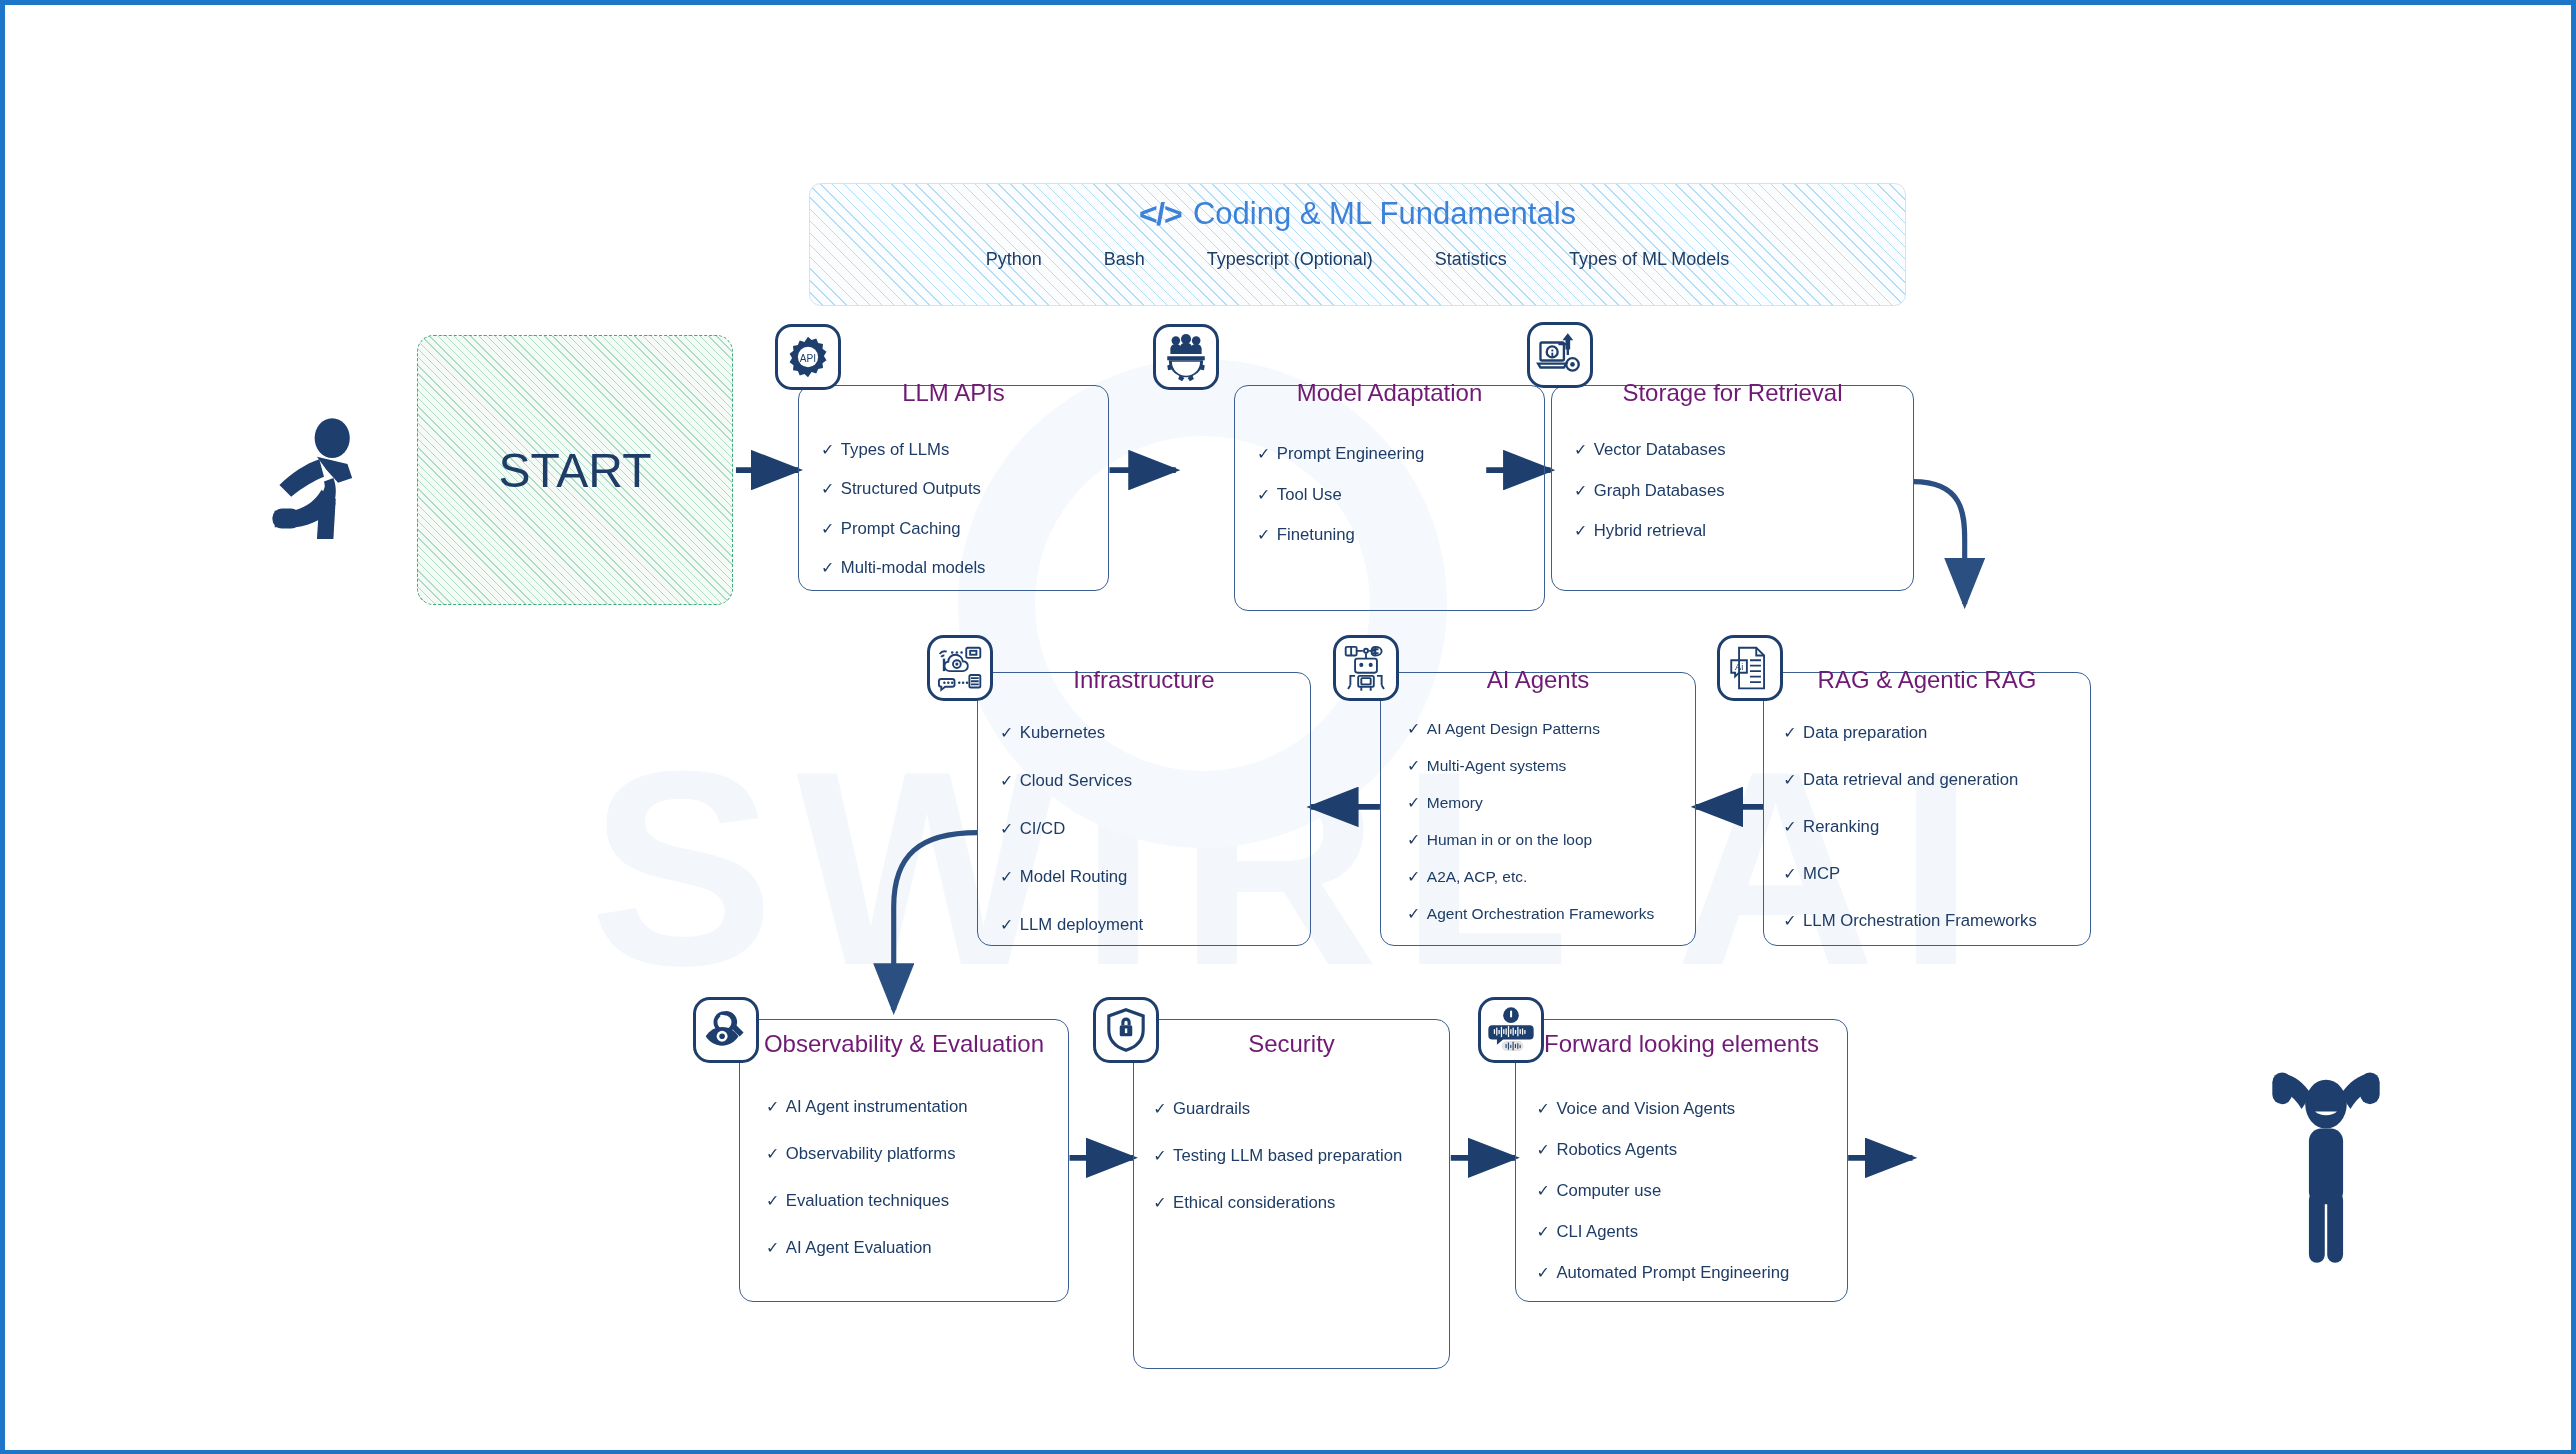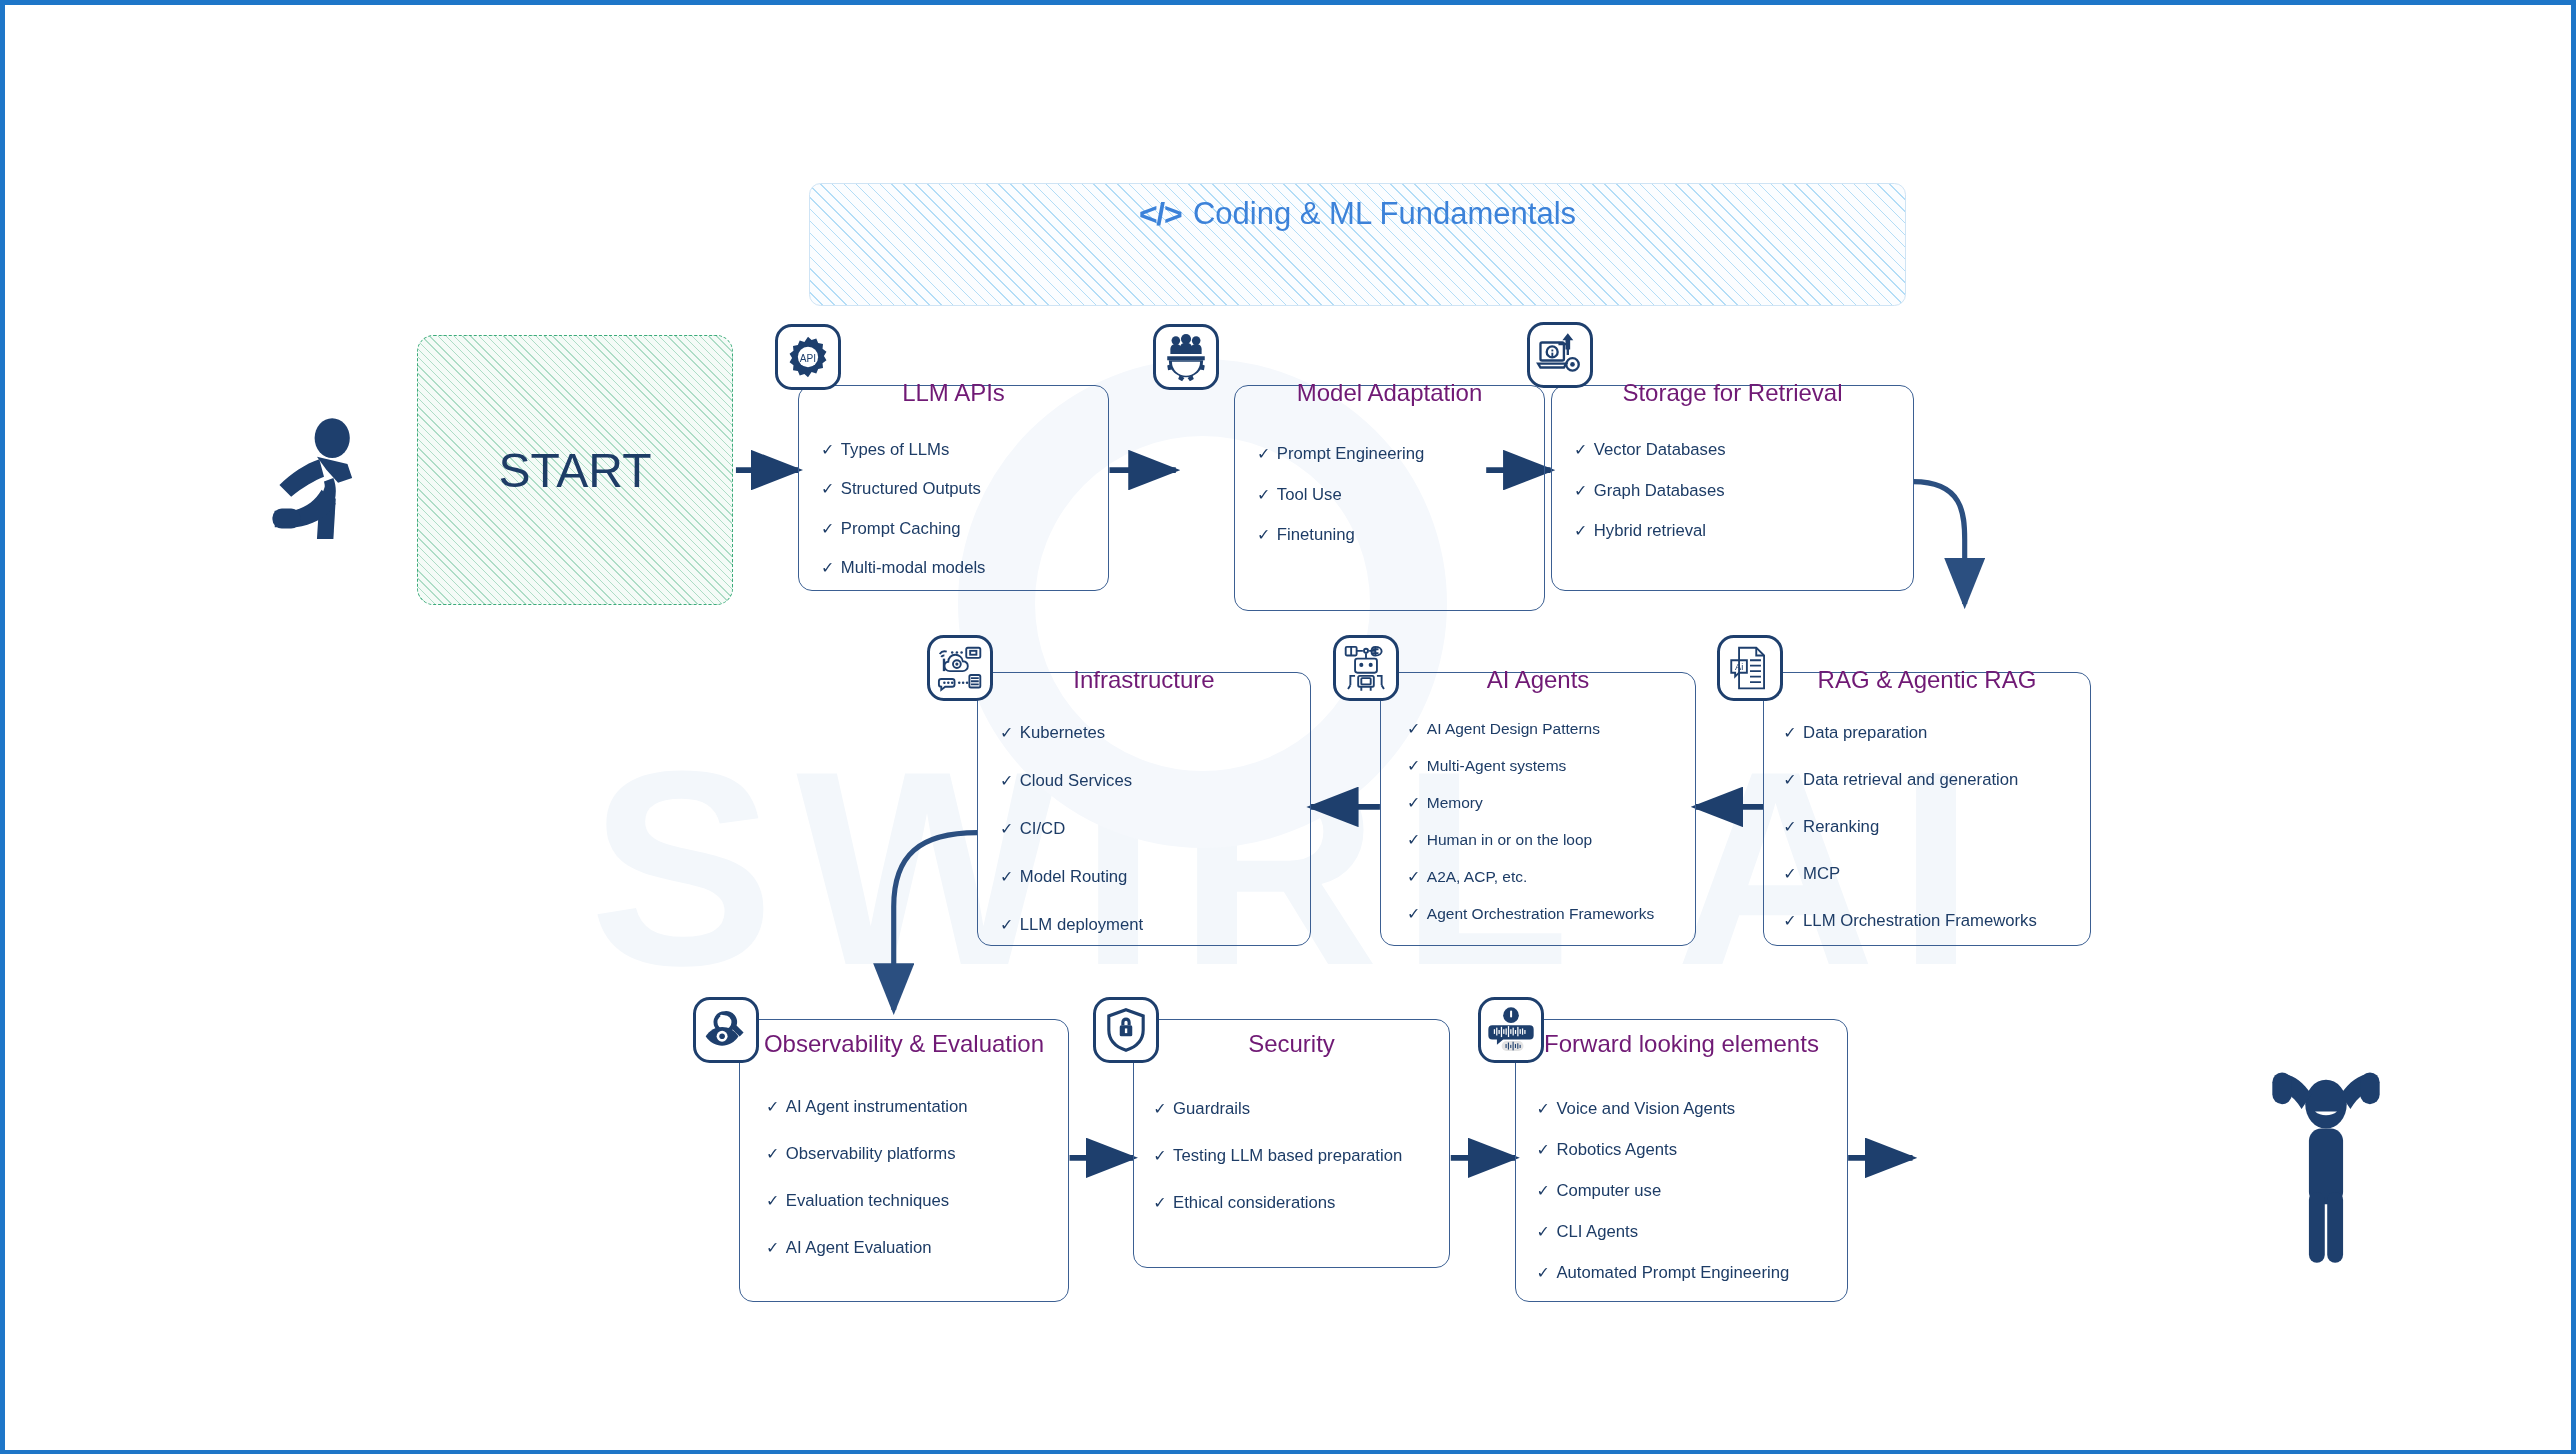--- a/index.html
+++ b/index.html
@@ -121,20 +121,27 @@
 
     <path d="M 2963 740 C 3040 740 3043 790 3043 830 L 3043 930" stroke="#2b4f80" stroke-width="8" fill="none" marker-end="url(#ahs)"></path>
 
     <path d="M 1510 1285 C 1420 1285 1380 1320 1380 1400 L 1380 1560" stroke="#2b4f80" stroke-width="8" fill="none" marker-end="url(#ahs)"></path>
   </svg>
 
   <div id="fundamentals">
     <div class="fund-title">
       <span class="code-icon">&lt;/&gt;</span>
       <span>Coding &amp; ML Fundamentals</span>
+    </div>
+    <div class="fund-items">
+      <span>Python</span>
+      <span>Bash</span>
+      <span>Typescript (Optional)</span>
+      <span>Statistics</span>
+      <span>Types of ML Models</span>
     </div>
   </div>
 
   <svg class="stick" style="left:258px;top:412px;width:122px;height:129px;" viewBox="0 0 100 110">
     <g fill="#1e3f6d">
       <ellipse cx="57" cy="18" rx="15" ry="17"></ellipse>
       <path d="M44 34 L70 40 L74 52 L62 56 L52 45 Z"></path>
       <path d="M46 36 C34 40 22 48 12 58 L22 68 C32 60 42 54 50 51 Z"></path>
       <path d="M58 52 C62 62 60 74 54 84 L44 78 C50 70 52 62 50 55 Z"></path>
       <path d="M52 56 L60 70 L58 104 L44 104 L46 72 Z"></path>
@@ -415,21 +422,21 @@
       <g fill="#1e3f6d">
         <path d="M30 8a14 14 0 1 0 10.5 23.3l9 9 5-5-9-9A14 14 0 0 0 30 8zm0 5a9 9 0 1 1 0 18 9 9 0 0 1 0-18z"></path>
         <path d="M6 40c5-8 13-12 21-12s16 4 21 12c-5 8-13 12-21 12S11 48 6 40z"></path>
       </g>
       <circle cx="27" cy="40" r="7" fill="#ffffff"></circle>
       <circle cx="27" cy="40" r="3.6" fill="#1e3f6d"></circle>
       <path d="M26 14a7 7 0 0 1 6 4" fill="none" stroke="#ffffff" stroke-width="3" stroke-linecap="round"></path>
     </svg>
   </div>
 
-  <div class="card" style="left:1128px;top:1014px;width:317px;height:249px;">
+  <div class="card" style="left:1128px;top:1014px;width:317px;height:350px;">
     <div class="card-title" style="transform:translateY(13px);">Security</div>
     <ul class="card-body" style="top:79px;left:19.3px;">
       <li style="margin-bottom:27px;">
         <span class="tick">✓</span>
         <span>Guardrails</span>
         </li>
       <li style="margin-bottom:27px;">
         <span class="tick">✓</span>
         <span>Testing LLM based preparation</span>
         </li>

